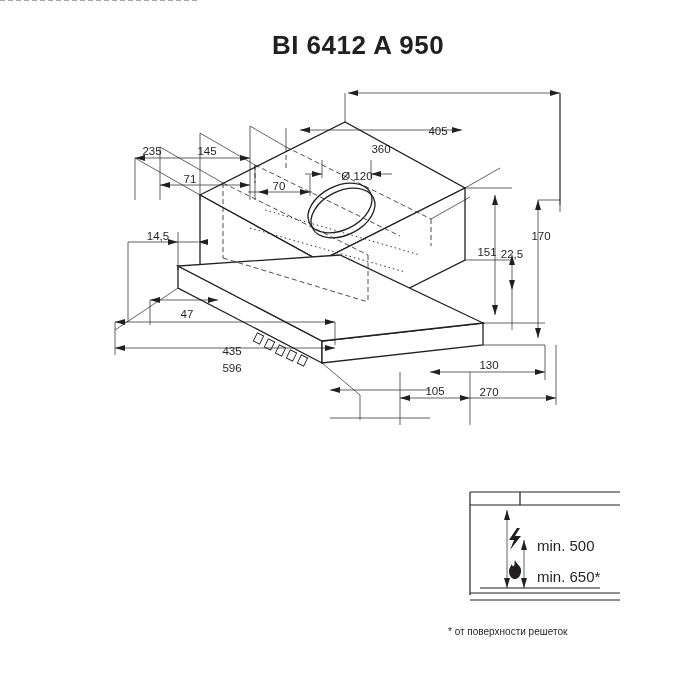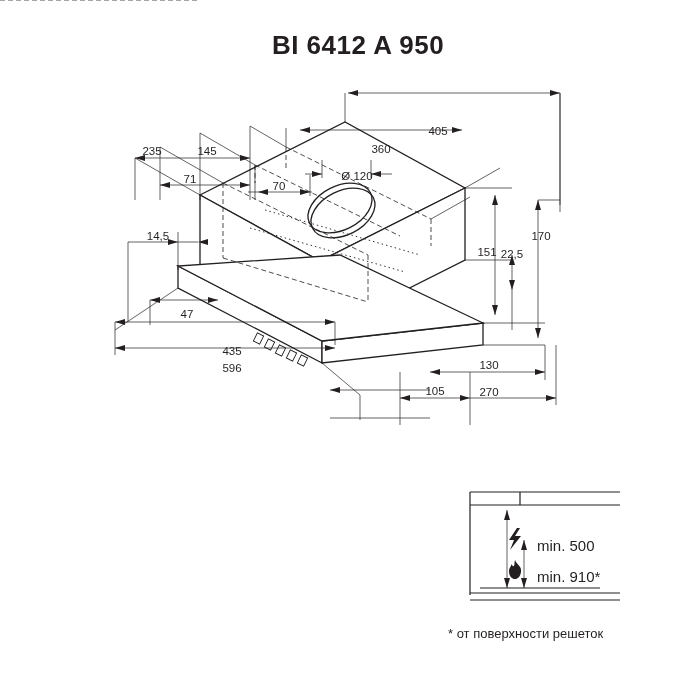--- a/index.html
+++ b/index.html
@@ -33,21 +33,21 @@
     top: 0;
     left: 0;
     width: 700px;
     height: 700px;
   }
 
   .footnote {
     position: absolute;
     left: 448px;
     top: 626px;
-    font-size: 13px;
+    font-size: 10px;
     color: #231f20;
     white-space: nowrap;
   }
 
   .minlabel {
     position: absolute;
     font-size: 15px;
     color: #231f20;
     white-space: nowrap;
   }
@@ -263,14 +263,14 @@
     <text x="435" y="395" text-anchor="middle">105</text>
     <text x="489" y="369" text-anchor="middle">130</text>
     <text x="489" y="396" text-anchor="middle">270</text>
     <text x="487" y="256" text-anchor="middle">151</text>
     <text x="512" y="258" text-anchor="middle">22,5</text>
     <text x="541" y="240" text-anchor="middle">170</text>
   </g>
 </svg>
 
 <div class="minlabel e">min. 500</div>
-<div class="minlabel f">min. 910*</div>
+<div class="minlabel f">min. 650*</div>
 <div class="footnote">* от поверхности решеток</div>
 
 </body></html>

